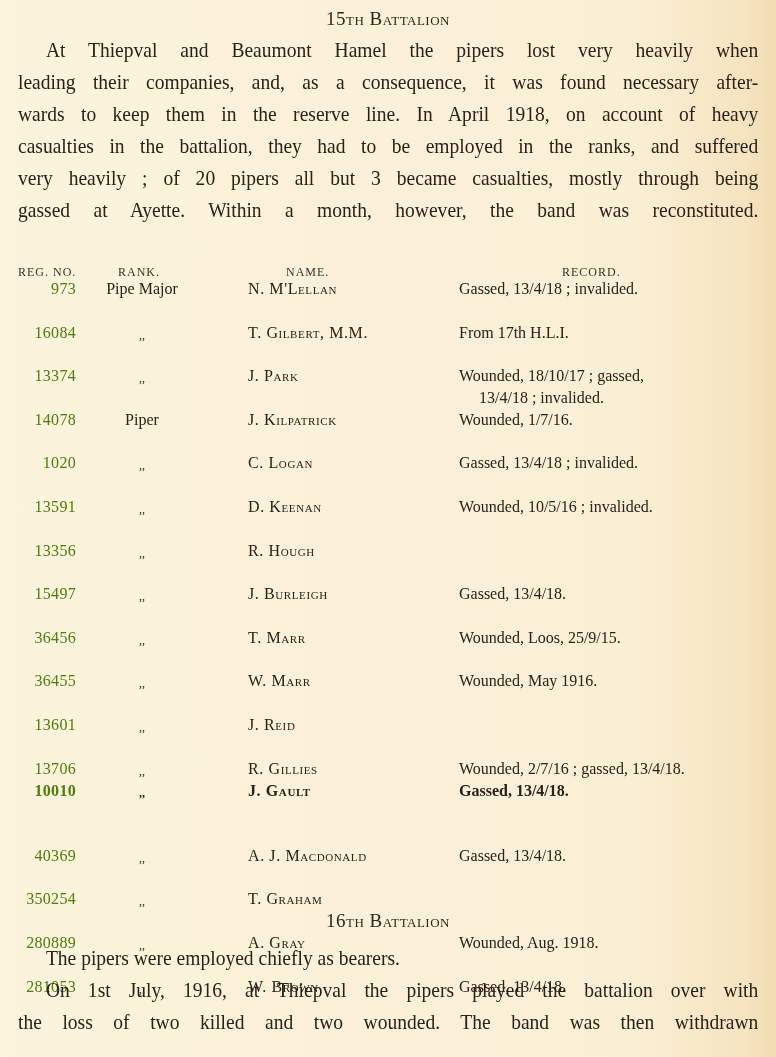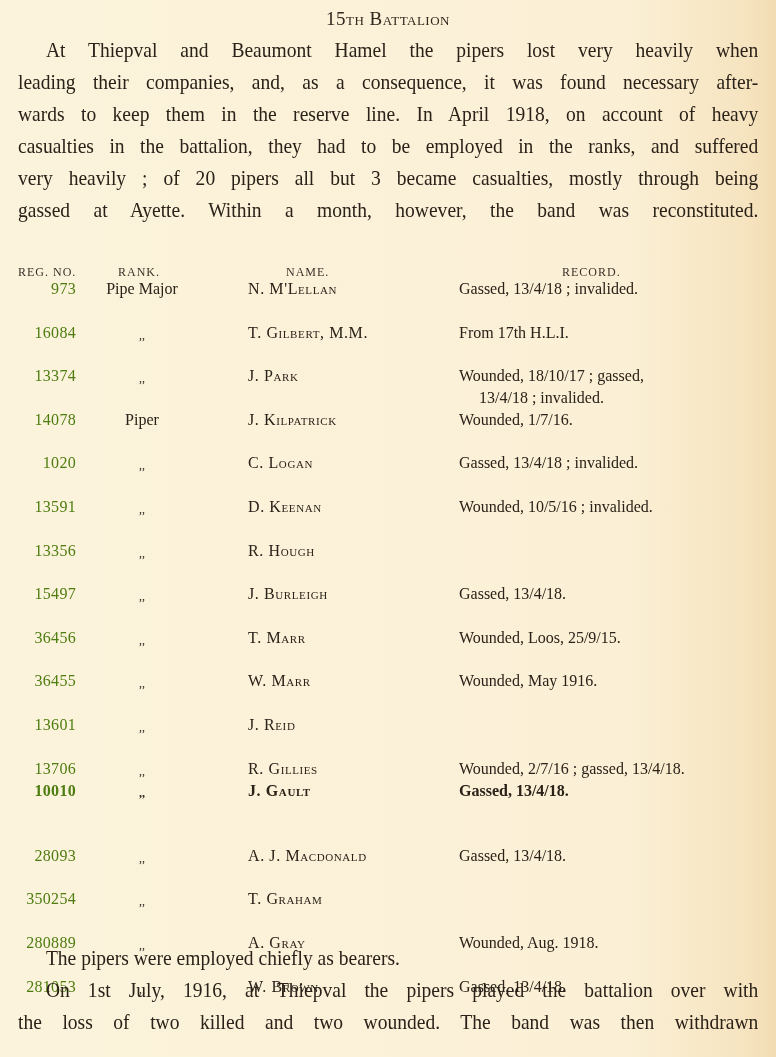--- a/index.html
+++ b/index.html
@@ -159,21 +159,21 @@
           <span class="cell record-cont" style="top: 21.8px;"></span>
         </div>
         <div class="row" style="top: 782px; font-weight: bold;">
           <span class="cell regno">10010</span>
           <span class="cell rank" style="font-size: 12px; top: 4px;">,,</span>
           <span class="cell name">J. Gault</span>
           <span class="cell record">Gassed, 13/4/18.</span>
           <span class="cell record-cont" style="top: 21.8px;"></span>
         </div>
         <div class="row" style="top: 846.8px;">
-          <span class="cell regno">28093</span>
+          <span class="cell regno">40369</span>
           <span class="cell rank" style="font-size: 12px; top: 4px;">,,</span>
           <span class="cell name">A. J. Macdonald</span>
           <span class="cell record">Gassed, 13/4/18.</span>
           <span class="cell record-cont" style="top: 21.8px;"></span>
         </div>
         <div class="row" style="top: 890.4px;">
           <span class="cell regno">350254</span>
           <span class="cell rank" style="font-size: 12px; top: 4px;">,,</span>
           <span class="cell name">T. Graham</span>
           <span class="cell record"></span>
@@ -196,19 +196,20 @@
         <div class="row" style="top: 1074px;">
           <span class="cell regno">280979</span>
           <span class="cell rank" style="font-size: 12px; top: 4px;">,,</span>
           <span class="cell name">J. Bryson</span>
           <span class="cell record">Gassed, 13/4/18.</span>
           <span class="cell record-cont" style="top: 21.8px;"></span>
         </div>
       </div>
   </div>
 
+  <div class="heading" style="top:910px;">16th Battalion</div>
 
   <div class="para" style="top:942px;">
     <p>The pipers were employed chiefly as bearers.</p>
     <p class="justified">On 1st July, 1916, at Thiepval the pipers played the battalion over with</p>
     <p class="justified" style="text-indent:0">the loss of two killed and two wounded.   The band was then withdrawn</p>
   </div>
 </div>
 
 </body></html>

